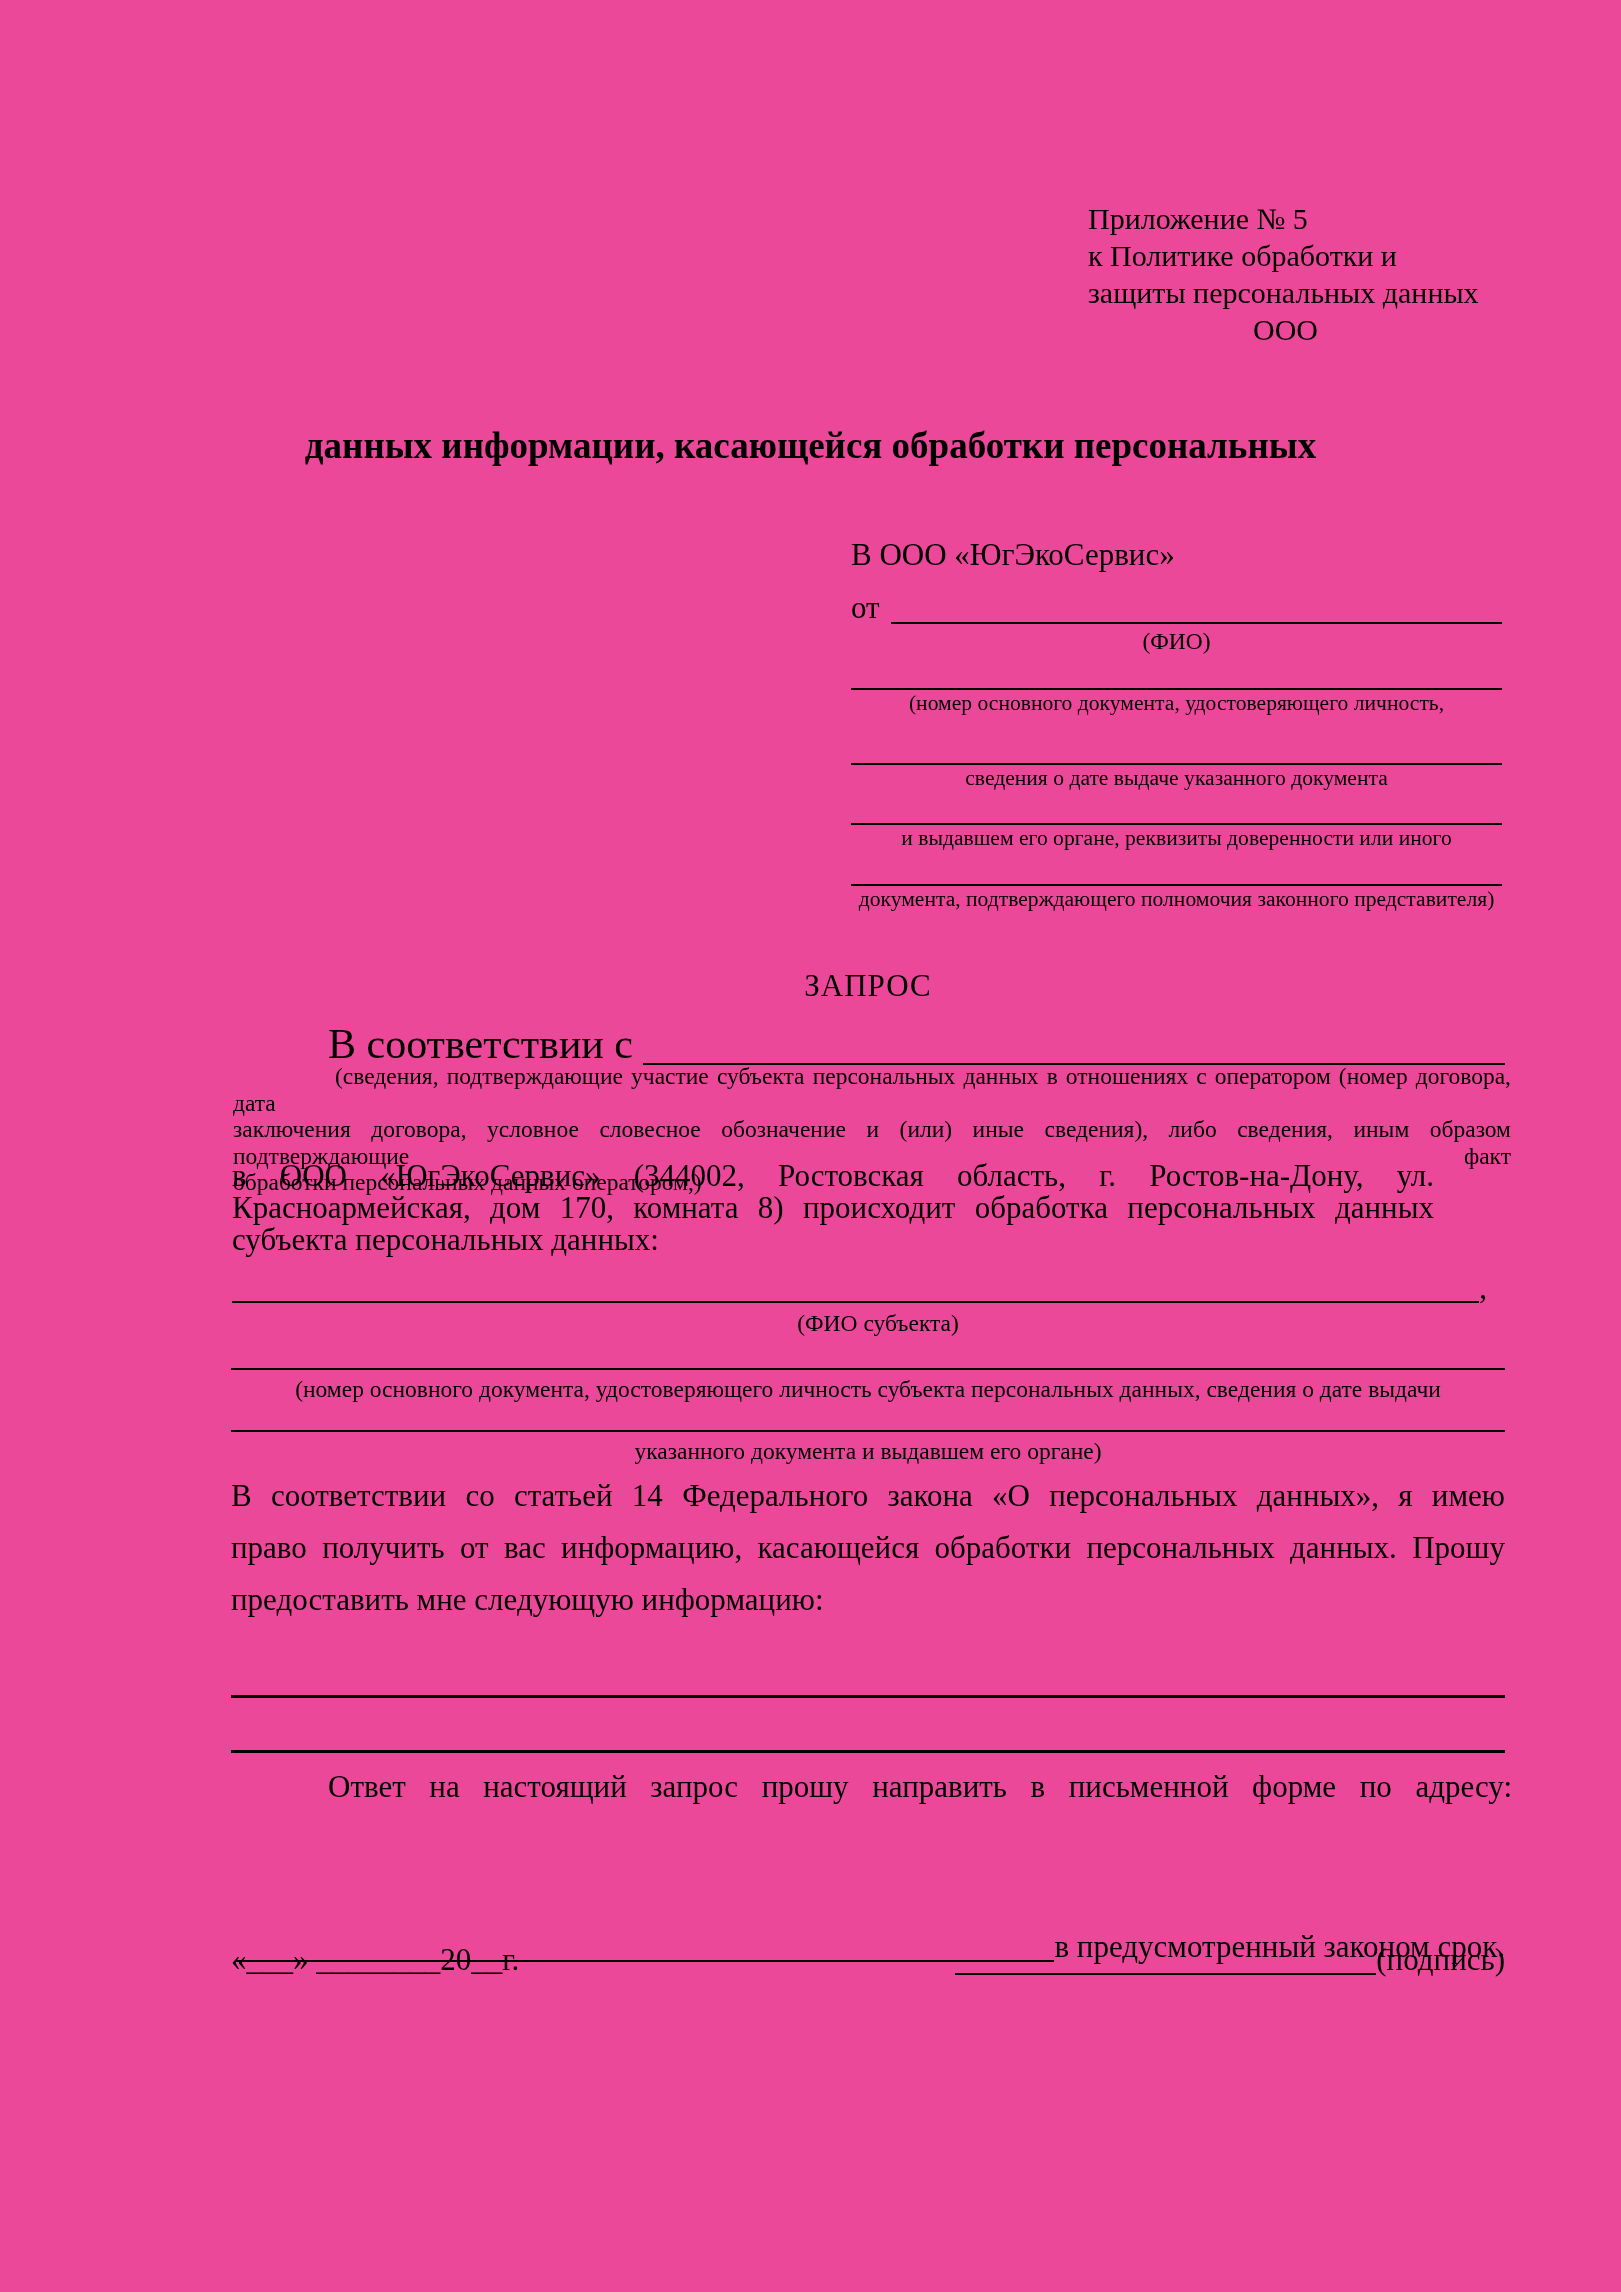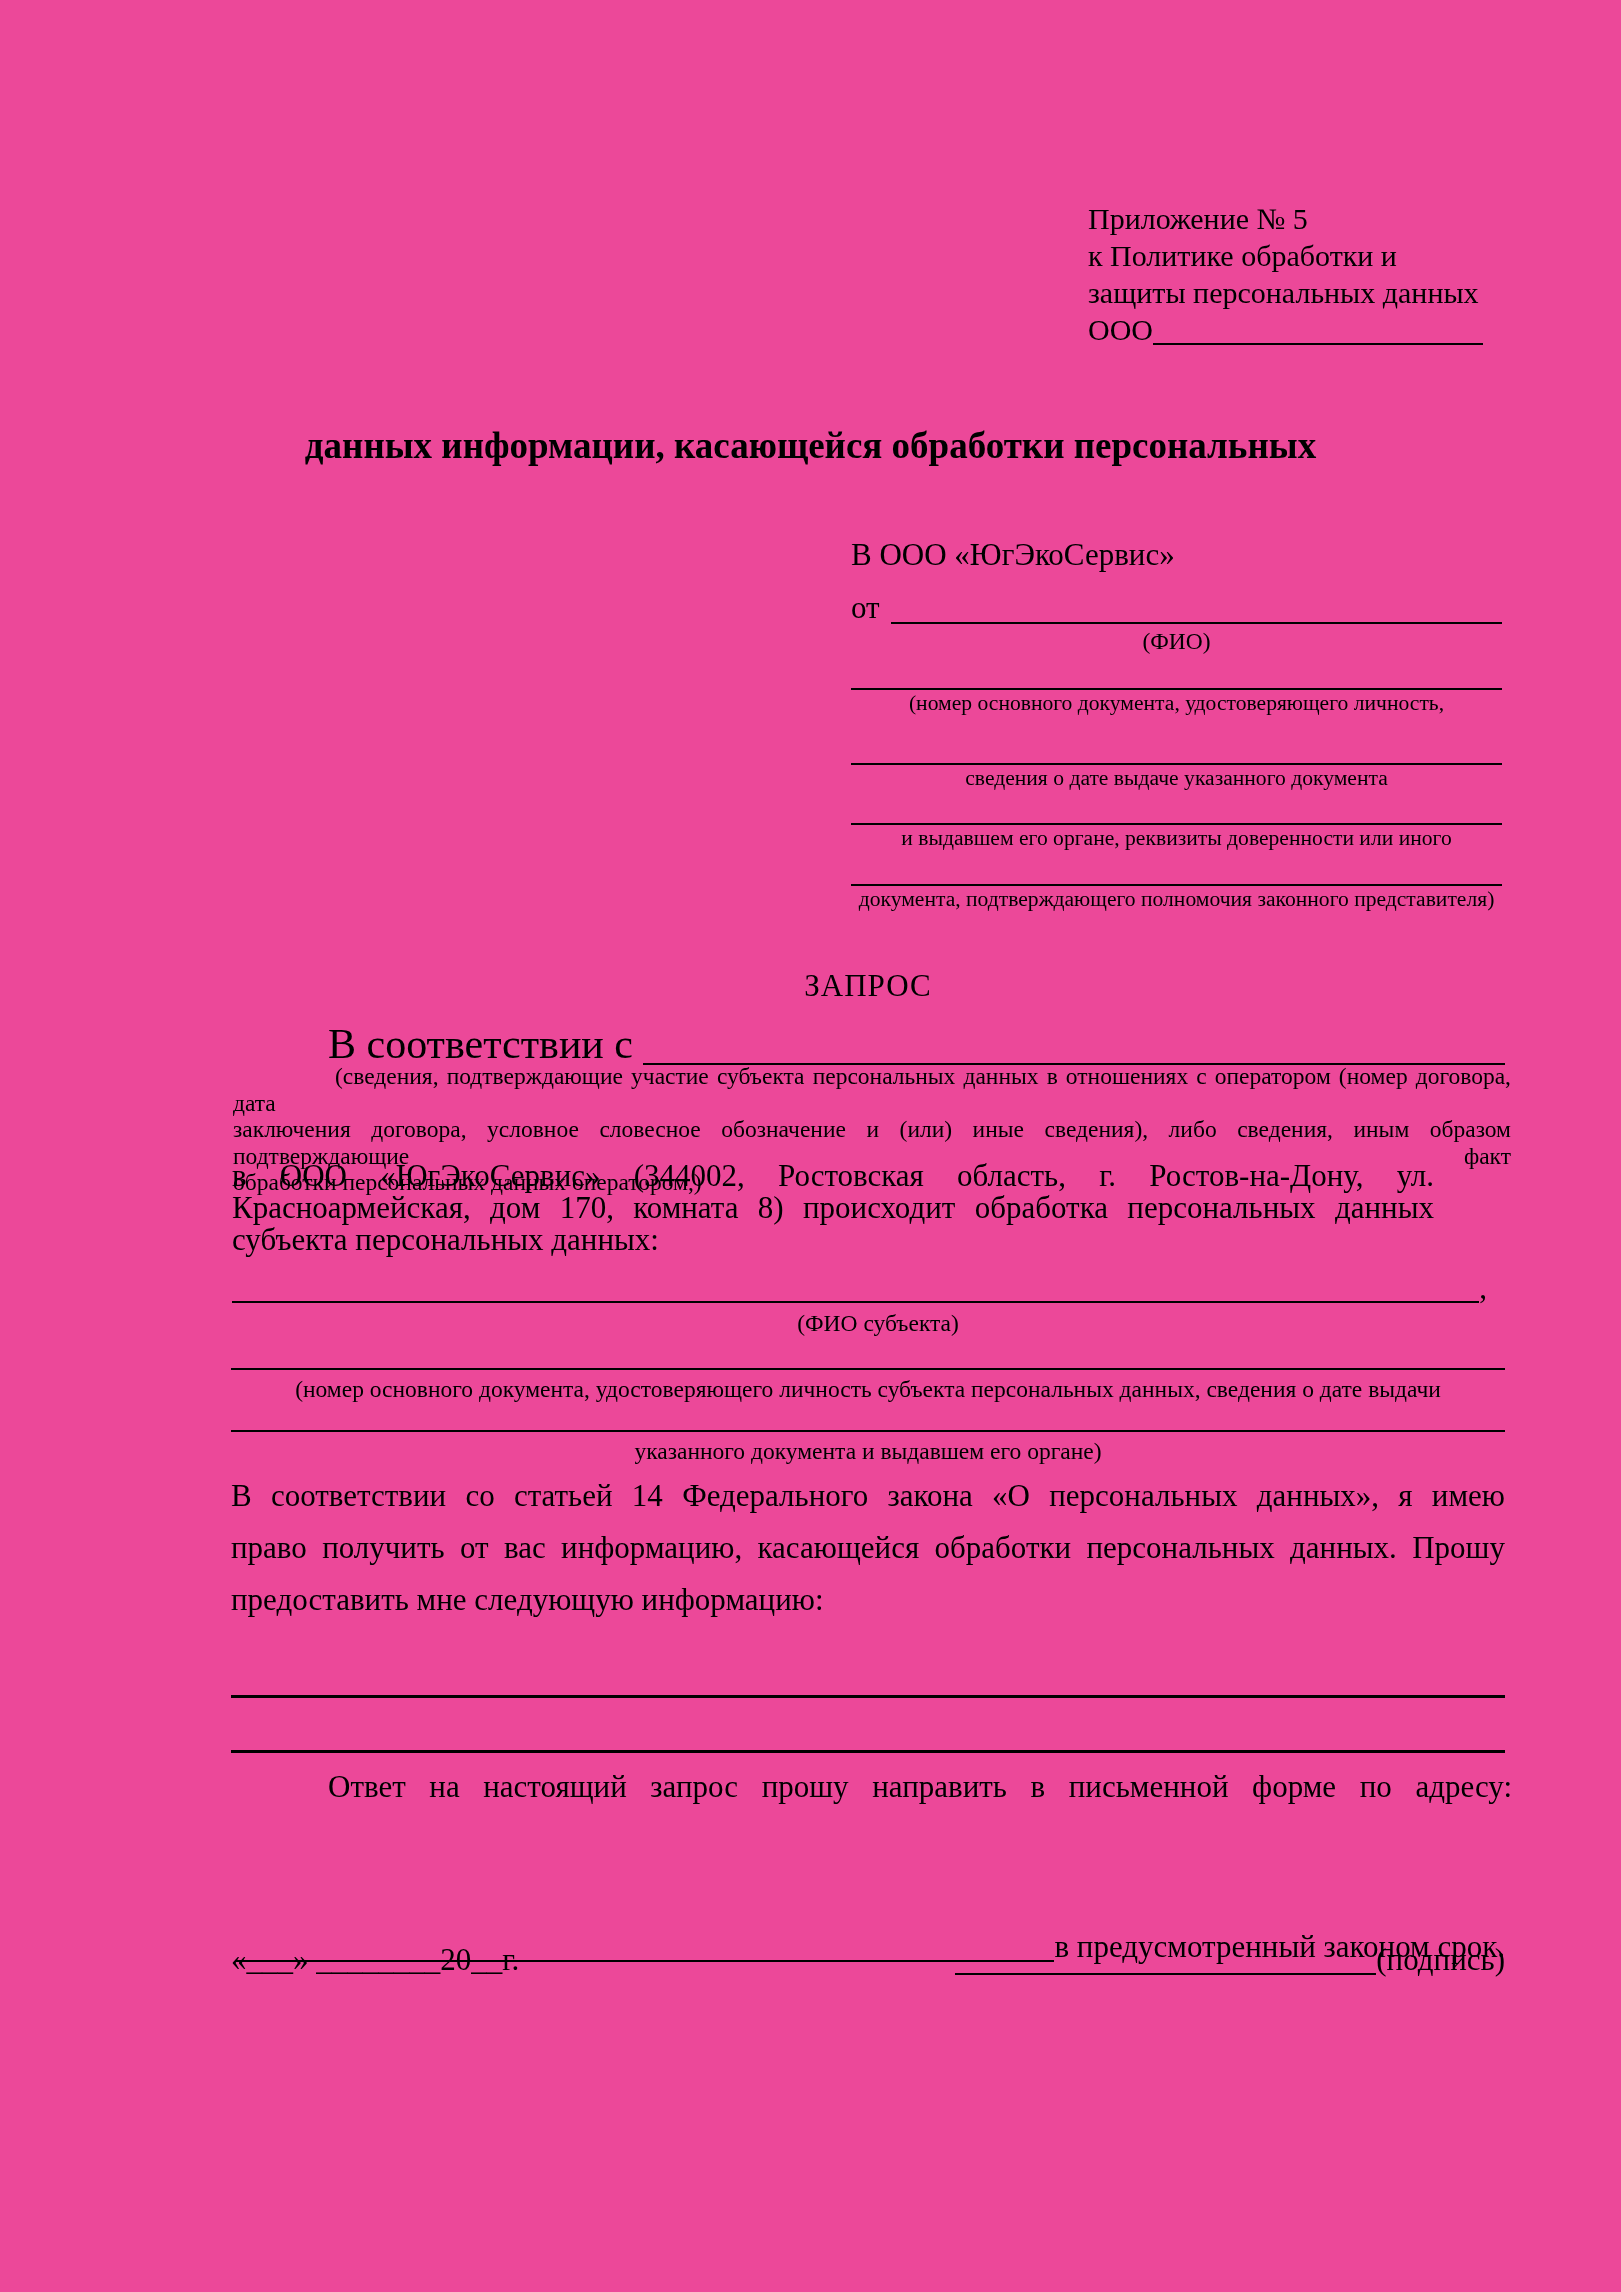--- a/index.html
+++ b/index.html
@@ -8,21 +8,21 @@
     width:1621px;height:2293px;
     margin:0 auto;
     background:#ec4899;
     font-family:"Liberation Serif", "DejaVu Serif", serif;
     color:#000;
     overflow:hidden;
   }
   .abs{position:absolute;}
   
   .apx{left:1088px;top:200px;width:395px;font-size:30px;line-height:37px;}
-  .apx-ooo{display:flex;align-items:center;height:37px;}
+  .apx-ooo{display:flex;align-items:center;height:37px;flex-direction:column;}
   .apx-ooo .txt{white-space:nowrap;}
   .fill{flex:1 1 auto;border-bottom:2.9px solid #000;height:1px;align-self:flex-end;margin-bottom:2.9px;}
   
   .title1{left:0;top:380px;width:1621px;text-align:center;font-weight:bold;font-size:37px;line-height:44px;}
   .title2{left:0;top:424px;width:1621px;text-align:center;font-weight:bold;font-size:37px;line-height:44px;box-sizing:border-box;}
   
   .addr{left:851px;top:535px;width:651px;font-size:31px;line-height:39px;}
   .ot-row{display:flex;align-items:flex-end;height:43px;margin-top:9.8px;}
   .ot-row .txt{white-space:nowrap;padding-right:11.8px;}
   .cap{font-size:21.6px;line-height:23.5px;text-align:center;}

